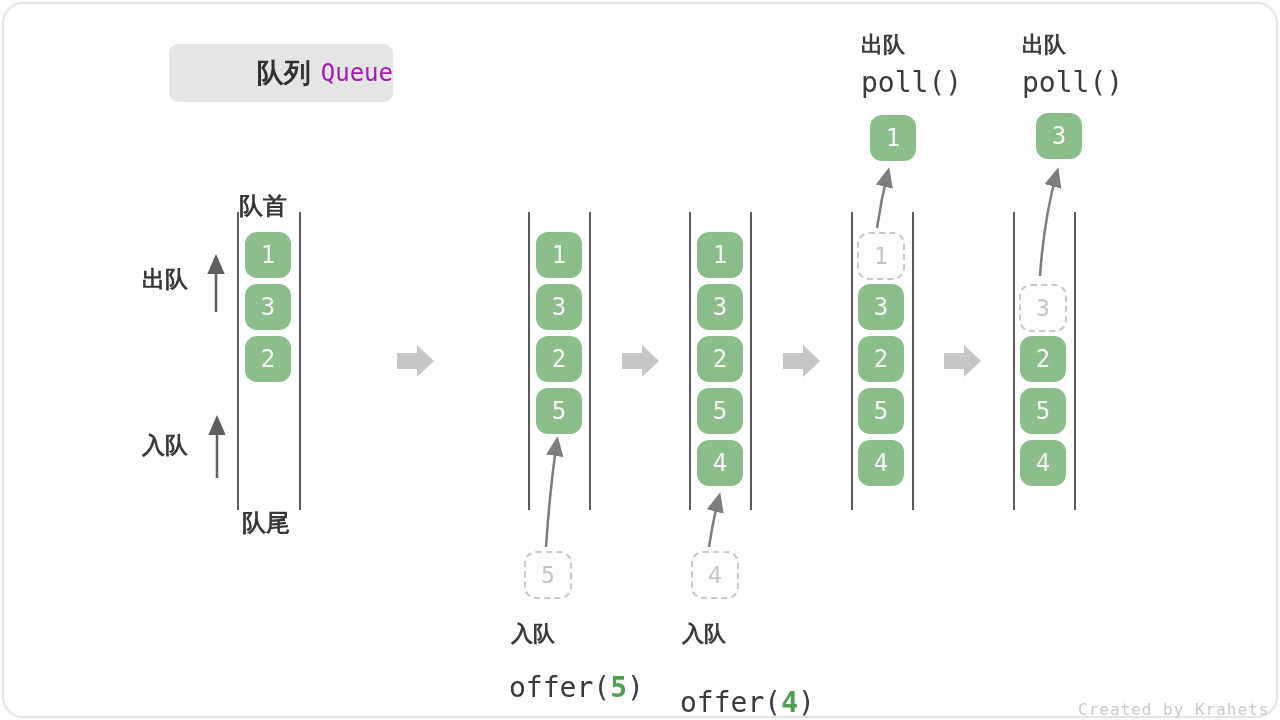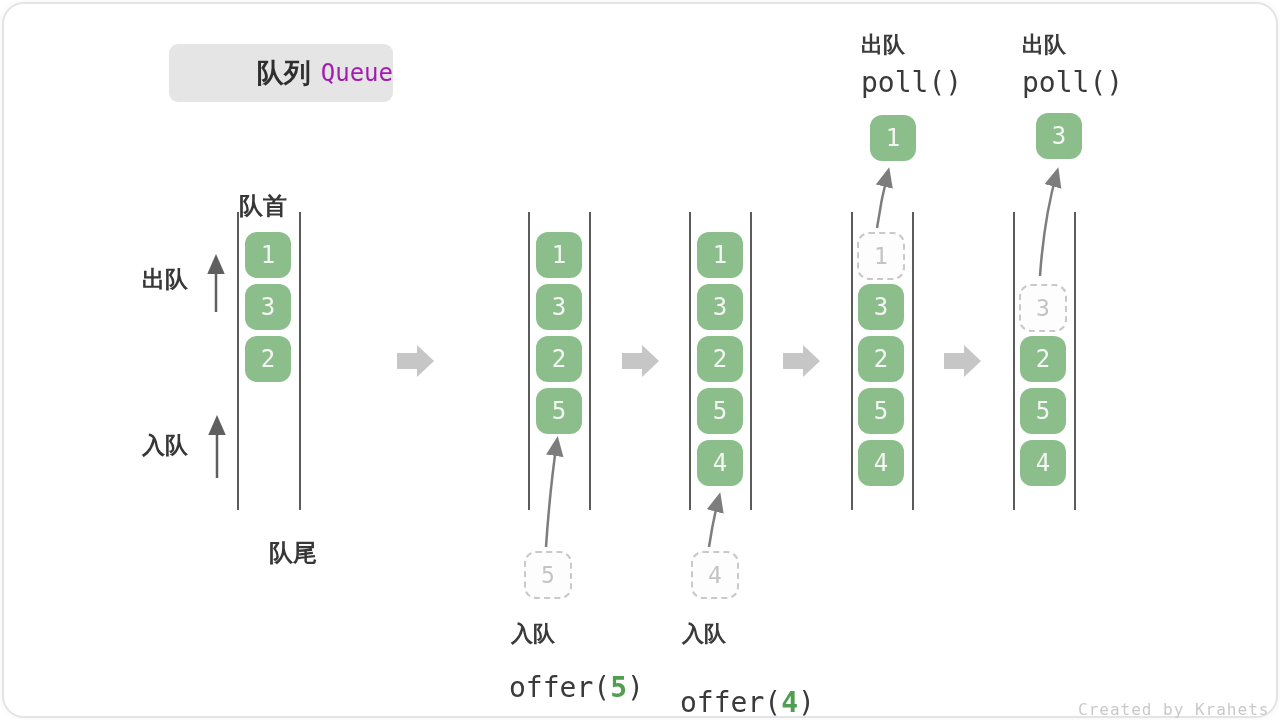--- a/index.html
+++ b/index.html
@@ -48,21 +48,21 @@
 
 <div id="canvas">
   <div class="card"></div>
 
   <div class="abs title-box">
     <span class="title-zh">队列</span>
     <span class="title-en">Queue</span>
   </div>
 
   <div class="abs cjk-label" style="left:239px;top:153px;margin-top:37px;">队首</div>
-  <div class="abs cjk-label" style="left:242px;top:537px;margin-left:27px;">队尾</div>
+  <div class="abs cjk-label" style="left:242px;top:507px;">队尾</div>
 
   <div class="abs side-label" style="left:142px;top:264px;">出队</div>
   <div class="abs side-label" style="left:142px;top:430px;">入队</div>
 
   <div class="abs queue-walls" style="left:237px;width:60px;"></div>
   <div class="abs cell" style="left:245px;top:232px;">1</div>
   <div class="abs cell" style="left:245px;top:284px;">3</div>
   <div class="abs cell" style="left:245px;top:336px;">2</div>
 
   <div class="abs queue-walls" style="left:528px;width:59px;"></div>

